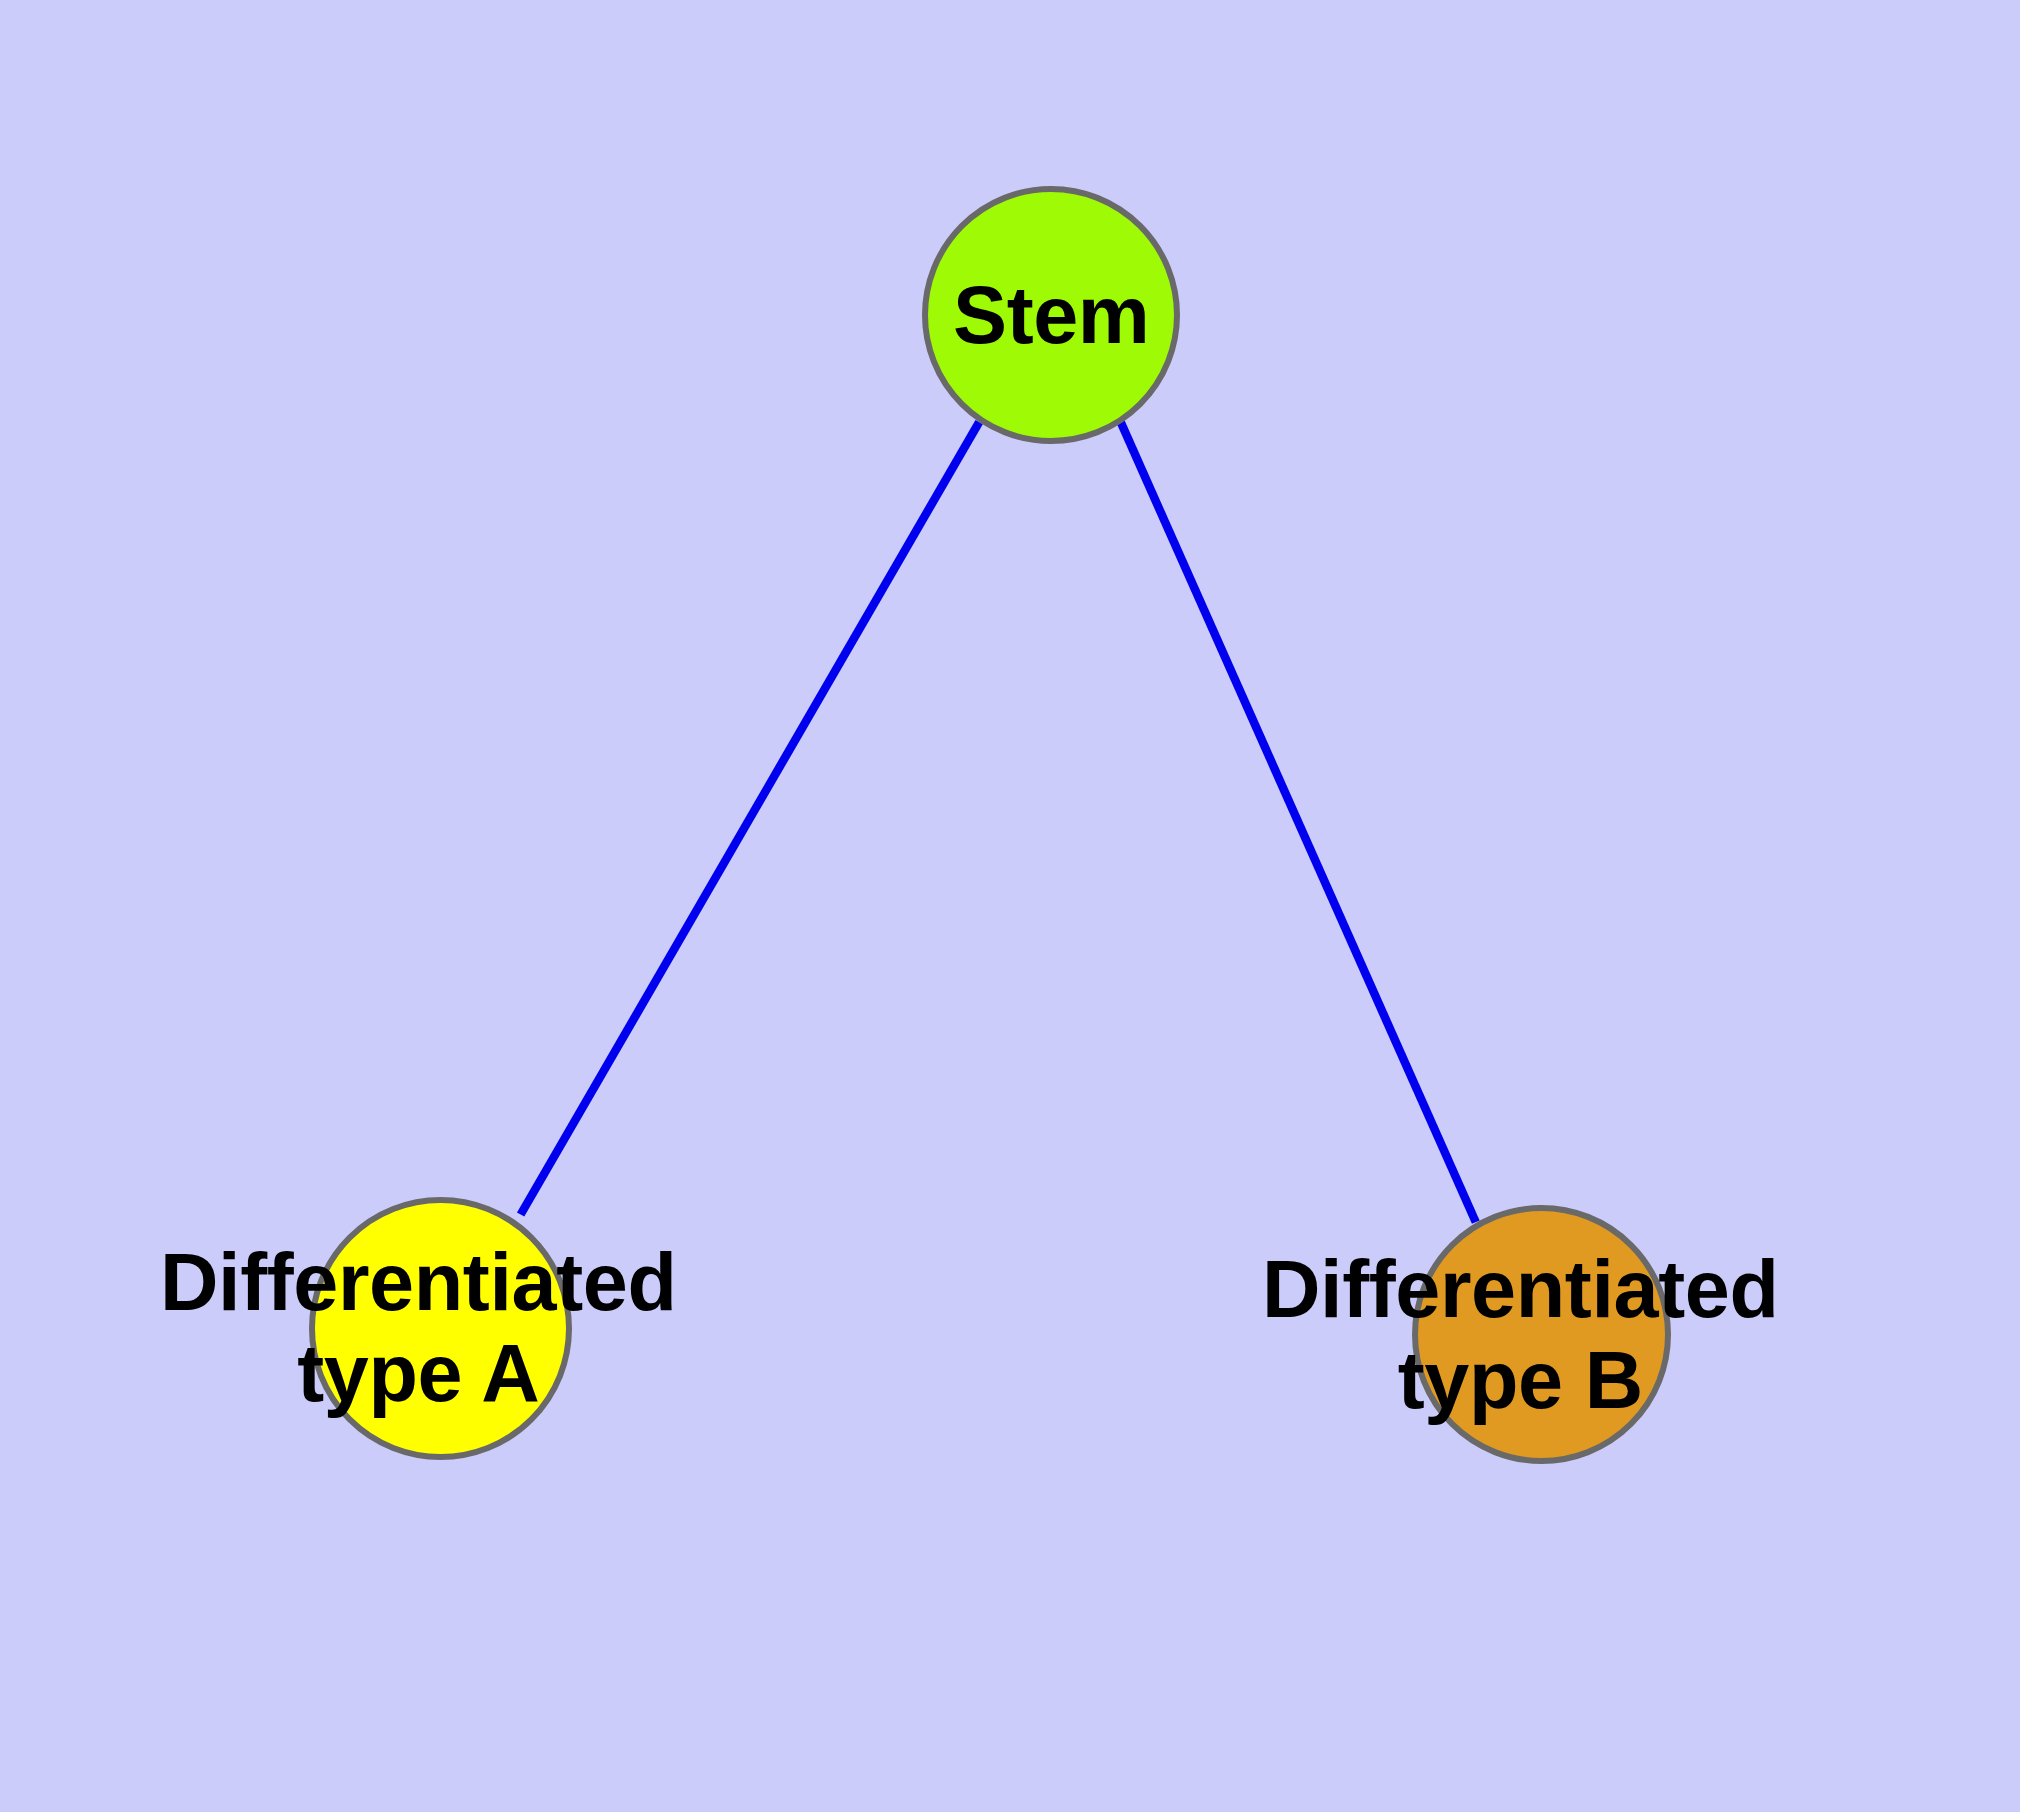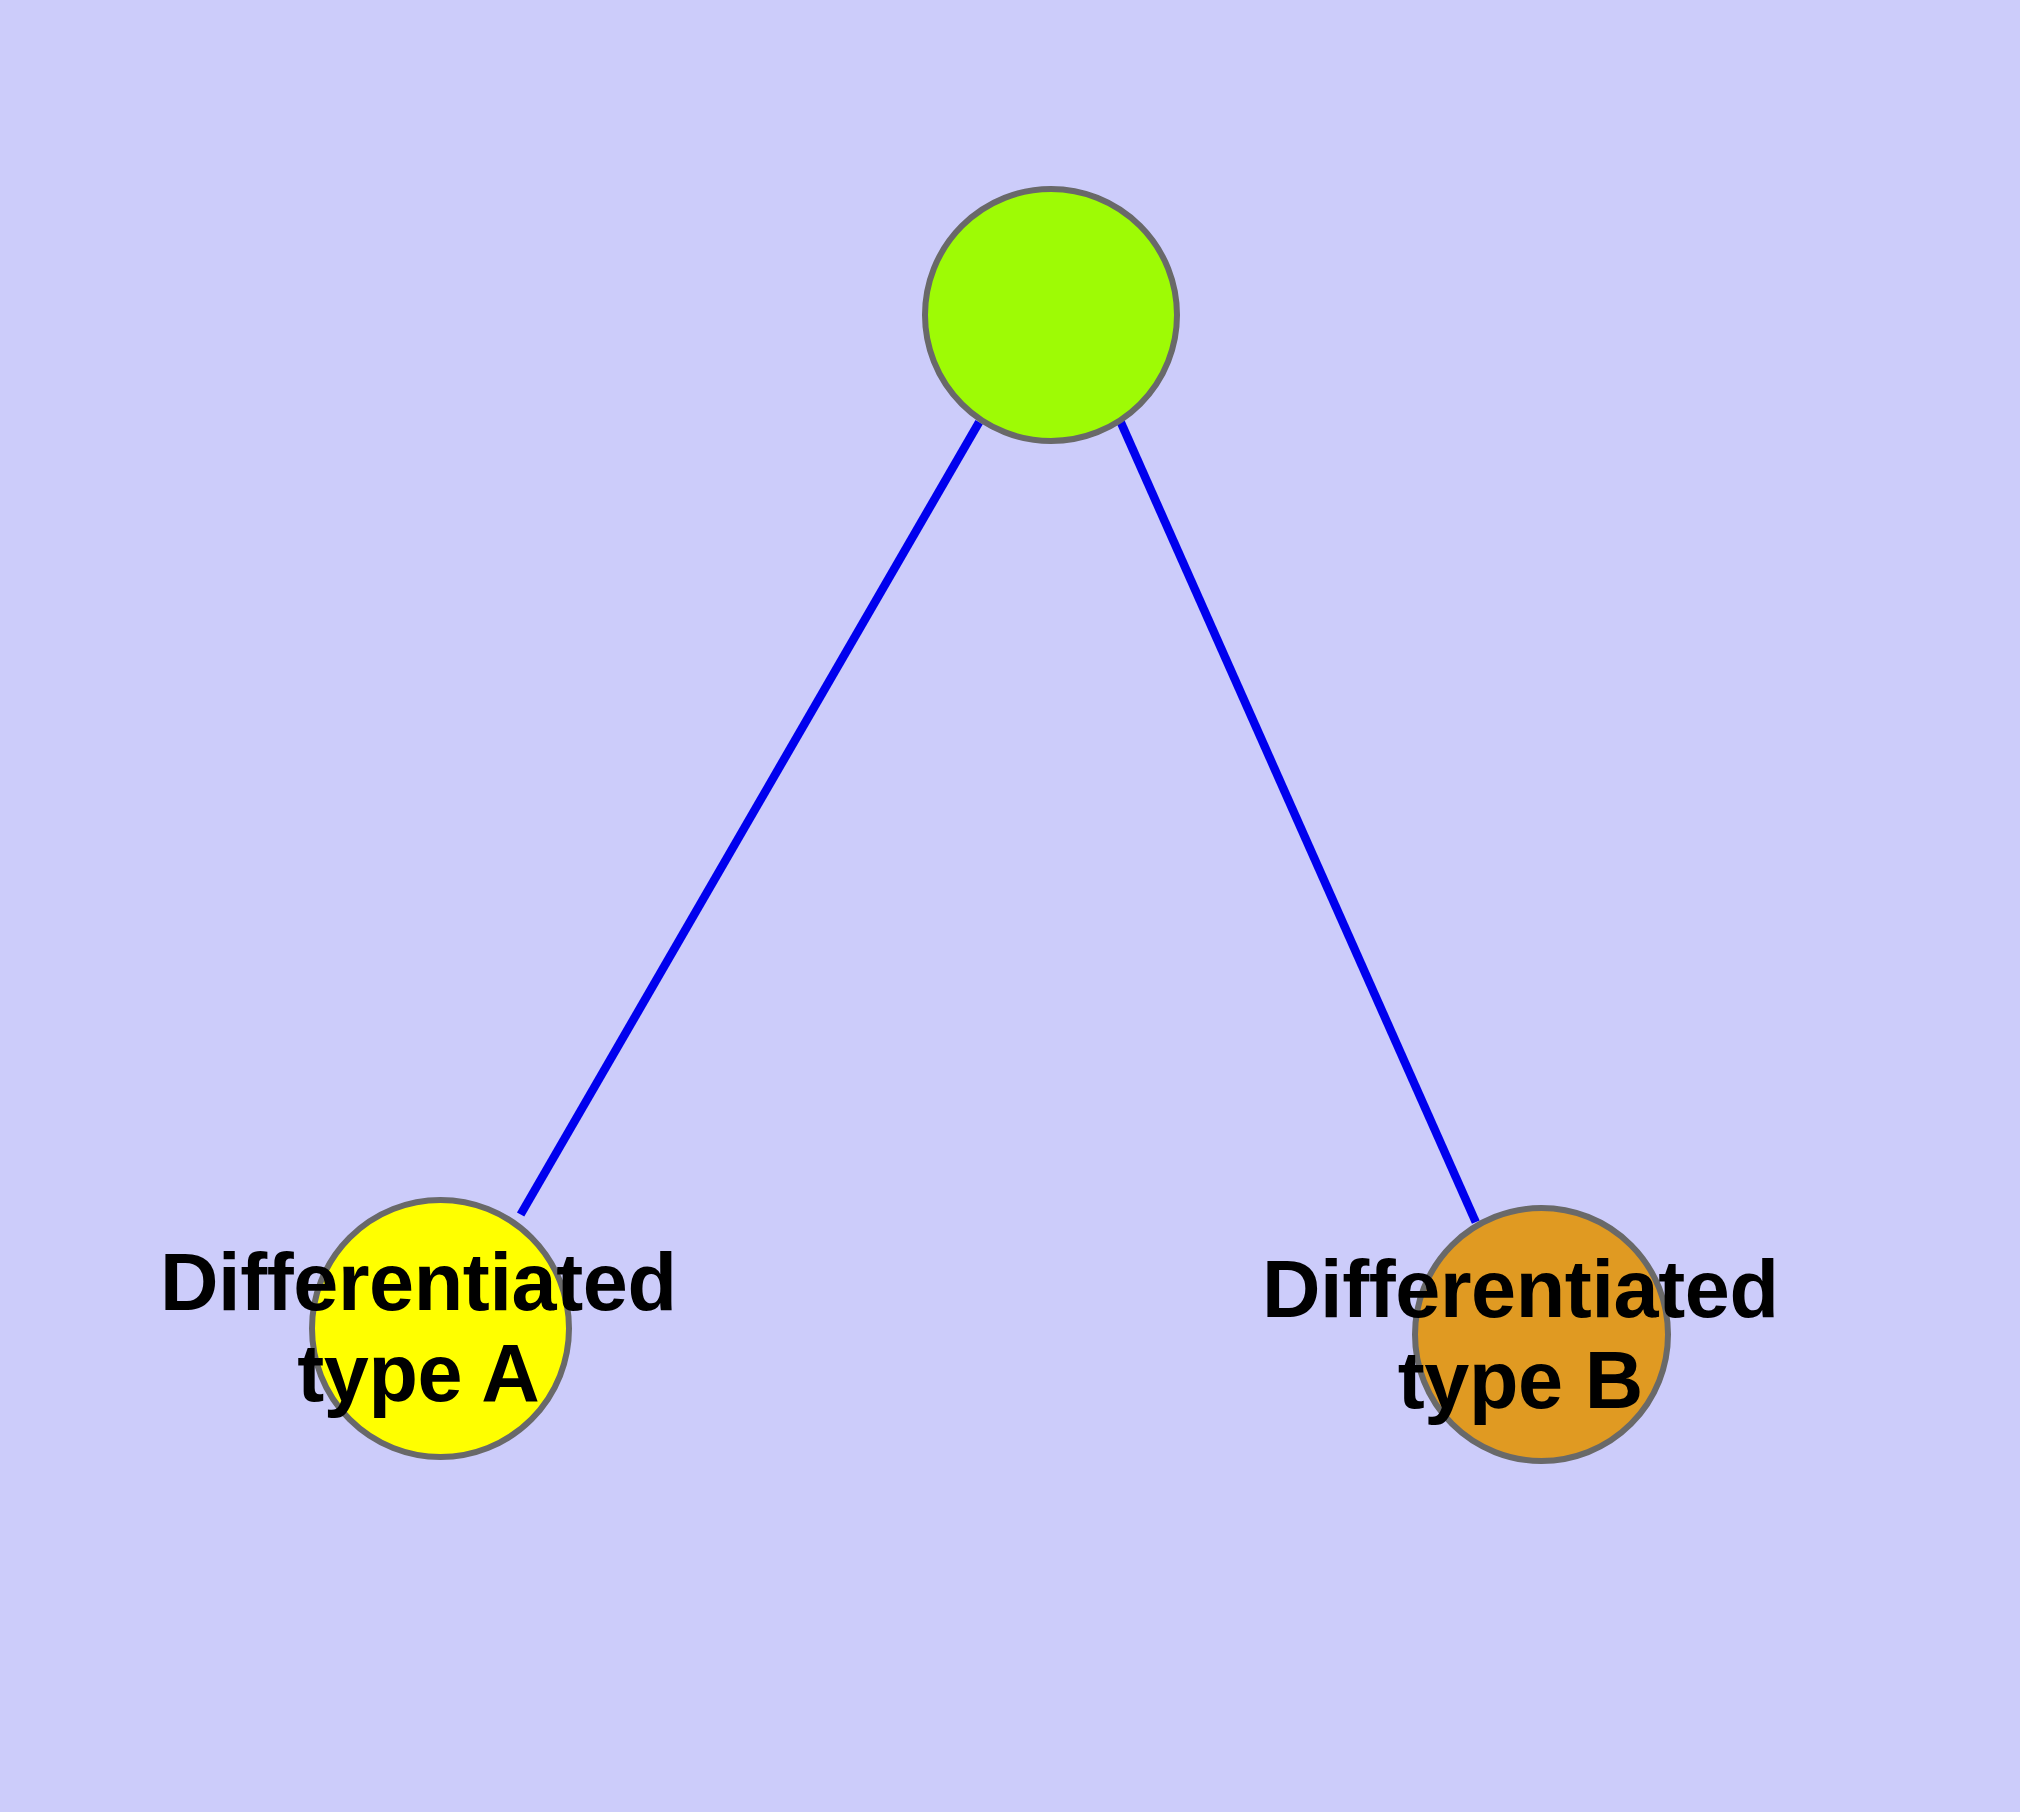--- a/index.html
+++ b/index.html
@@ -68,20 +68,21 @@
     <line stroke-linecap="butt" x1="1322" y1="498" x2="1741" y2="1442" stroke="#0000ee" stroke-width="10"></line>
   </svg>
 
   <div id="node-layer">
     <div class="node" style="left: 922px; top: 186px; width: 258px; height: 258px; background: rgb(158, 251, 5); border-color: rgb(105, 105, 105); border-width: 6.8px;"></div>
     <div class="node" style="left: 309px; top: 1197px; width: 263px; height: 263px; background: rgb(255, 255, 0); border-color: rgb(105, 105, 105); border-width: 6.8px;"></div>
     <div class="node" style="left: 1412px; top: 1205px; width: 259px; height: 259px; background: rgb(224, 154, 34); border-color: rgb(105, 105, 105); border-width: 6.8px;"></div>
   </div>
 
   <div id="label-layer">
+    <div class="node-label" style="font-size: 81px; color: rgb(0, 0, 0); left: 953px; top: 270px; width: auto; transform: none; position: absolute; display: block; visibility: visible; white-space: pre;">Stem</div>
     <div class="node-label" style="font-size: 81px; color: rgb(0, 0, 0); left: 160px; top: 1237px; width: auto; transform: none; position: absolute; display: block; visibility: visible; white-space: pre;">Differentiated
 type A</div>
     <div class="node-label" style="font-size: 81px; color: rgb(0, 0, 0); left: 1262px; top: 1244px; width: auto; transform: none; position: absolute; display: block; visibility: visible; white-space: pre;">Differentiated
 type B</div>
   </div>
 
 </div>
 
 
 </body></html>

